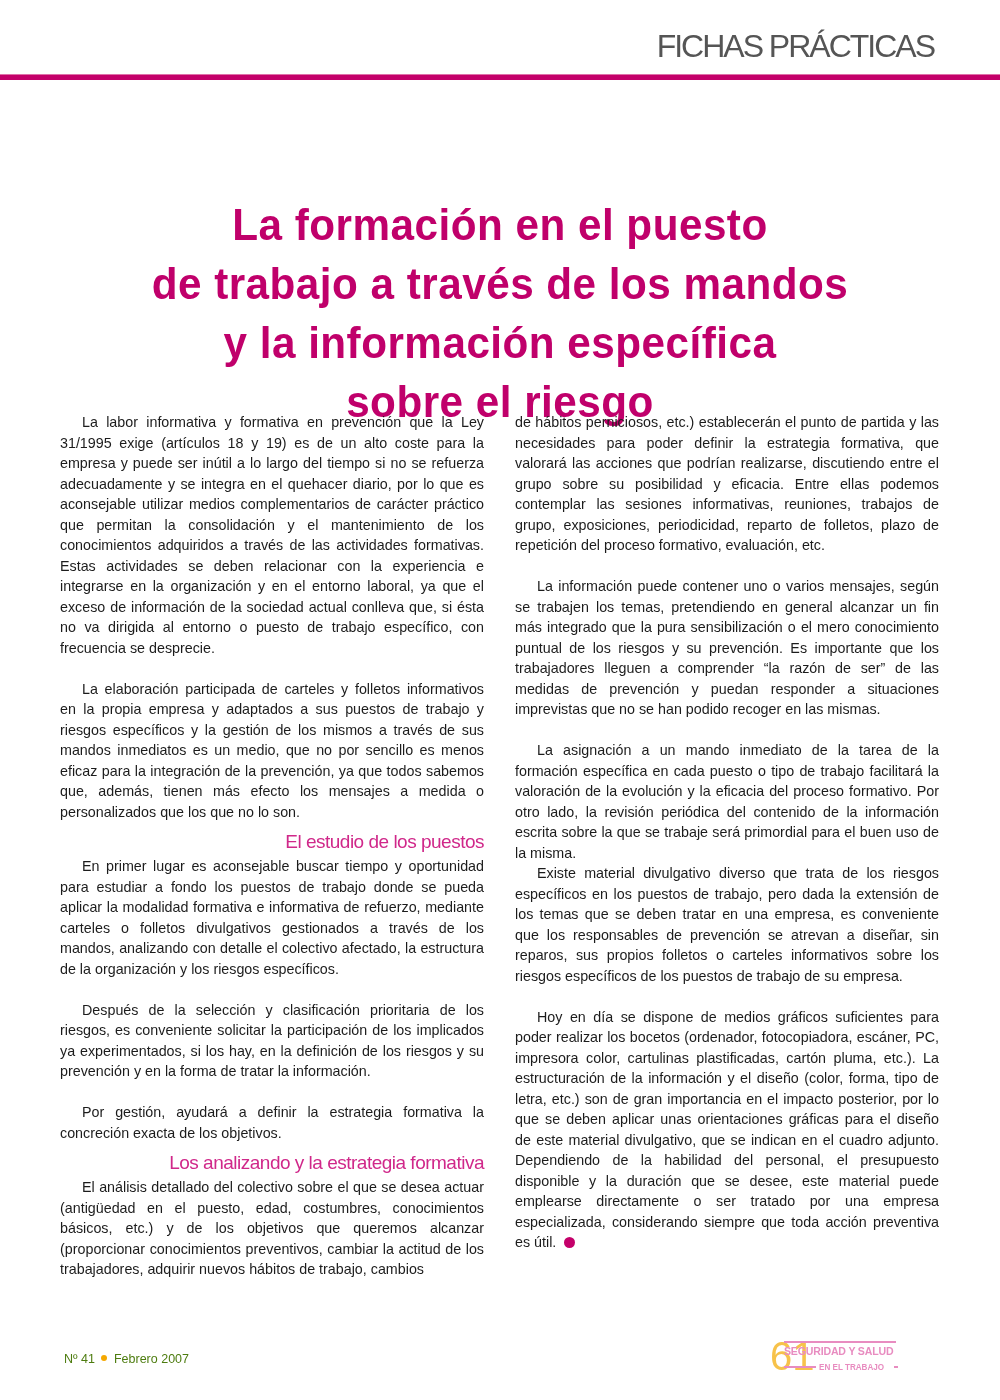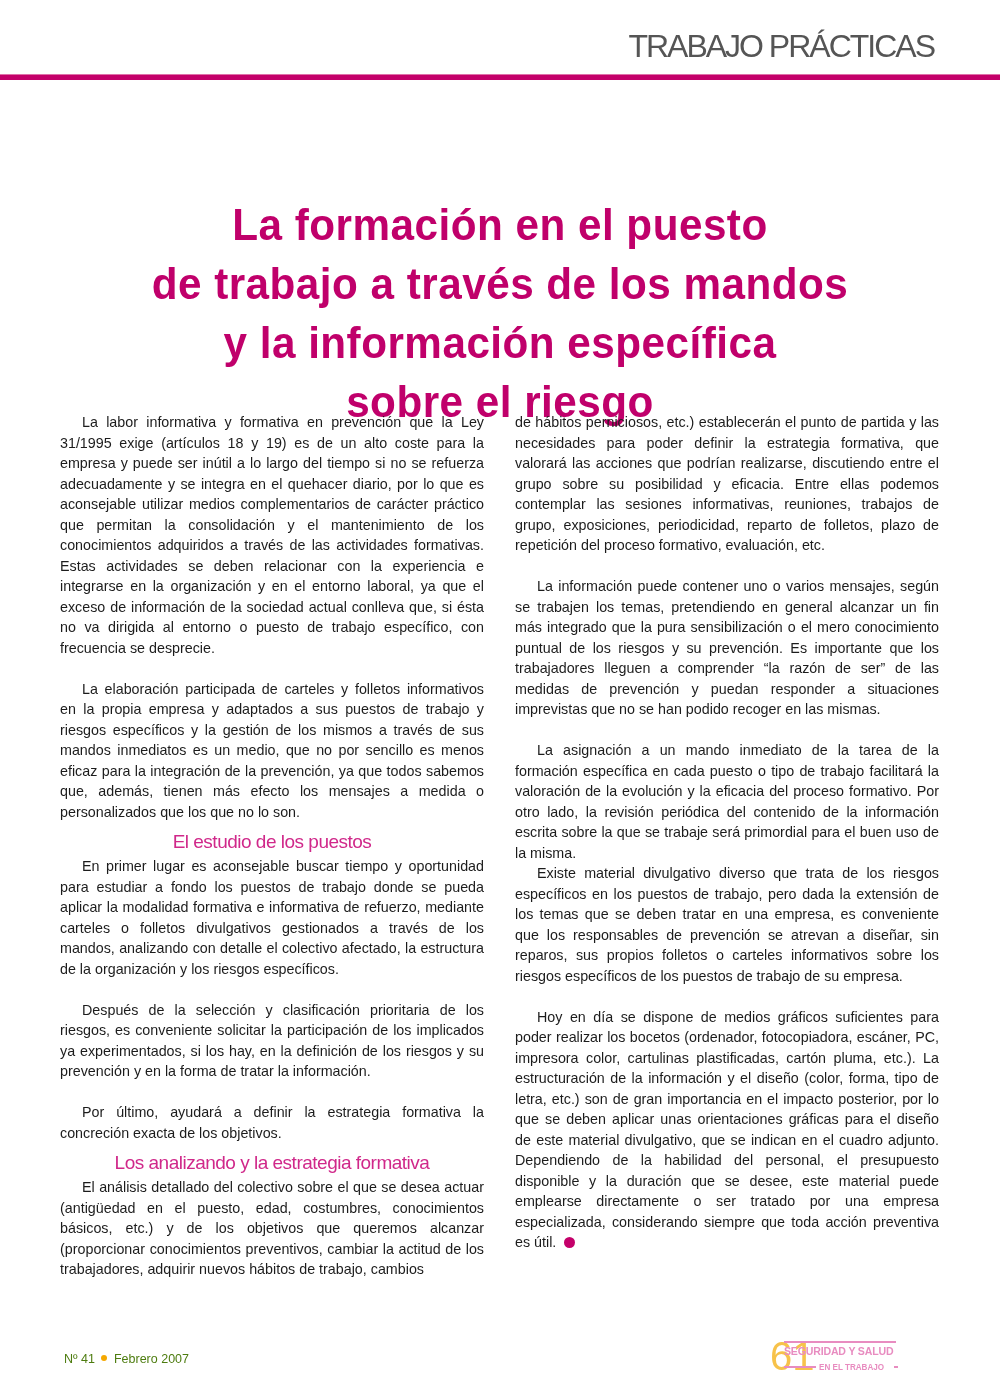--- a/index.html
+++ b/index.html
@@ -65,21 +65,21 @@
       text-indent: 22px;
     }
     .para.gap { margin-top: 20.5px; }
     .para.noindent { text-indent: 0; }
     .subhead {
       margin: 8px 0 2px 0;
       color: #d0288a;
       font-size: 19px;
       line-height: 24px;
       letter-spacing: -0.5px;
-      text-align: center;
+      text-align: right;
     }
     .end-dot {
       display: inline-block;
       width: 11px;
       height: 11px;
       border-radius: 50%;
       background: #c4006a;
       margin-left: 8px;
       vertical-align: -1px;
     }
@@ -152,37 +152,37 @@
     }
     .brand-rule-right {
       width: 5px;
       height: 2px;
       background: #e88cc0;
     }
   </style>
 </head>
 <body>
 
-<div class="section-label">TRABAJO PRÁCTICAS</div>
+<div class="section-label">FICHAS PRÁCTICAS</div>
 <div class="top-rule"></div>
 
 <h1 class="title">
   <span class="title-line">La formación en el puesto</span>
   <span class="title-line">de trabajo a través de los mandos</span>
   <span class="title-line">y la información específica</span>
   <span class="title-line">sobre el riesgo</span>
 </h1>
 
 <div class="col col-left">
   <p class="para">La labor informativa y formativa en prevención que la Ley 31/1995 exige (artículos 18 y 19) es de un alto coste para la empresa y puede ser inútil a lo largo del tiempo si no se refuerza adecuadamente y se integra en el quehacer diario, por lo que es aconsejable utilizar medios complementarios de carácter práctico que permitan la consolidación y el mantenimiento de los conocimientos adquiridos a través de las actividades formativas. Estas actividades se deben relacionar con la experiencia e integrarse en la organización y en el entorno laboral, ya que el exceso de información de la sociedad actual conlleva que, si ésta no va dirigida al entorno o puesto de trabajo específico, con frecuencia se desprecie.</p>
   <p class="para gap">La elaboración participada de carteles y folletos informativos en la propia empresa y adaptados a sus puestos de trabajo y riesgos específicos y la gestión de los mismos a través de sus mandos inmediatos es un medio, que no por sencillo es menos eficaz para la integración de la prevención, ya que todos sabemos que, además, tienen más efecto los mensajes a medida o personalizados que los que no lo son.</p>
   <div class="subhead">El estudio de los puestos</div>
   <p class="para">En primer lugar es aconsejable buscar tiempo y oportunidad para estudiar a fondo los puestos de trabajo donde se pueda aplicar la modalidad formativa e informativa de refuerzo, mediante carteles o folletos divulgativos gestionados a través de los mandos, analizando con detalle el colectivo afectado, la estructura de la organización y los riesgos específicos.</p>
   <p class="para gap">Después de la selección y clasificación prioritaria de los riesgos, es conveniente solicitar la participación de los implicados ya experimentados, si los hay, en la definición de los riesgos y su prevención y en la forma de tratar la información.</p>
-  <p class="para gap">Por último, ayudará a definir la estrategia formativa la concreción exacta de los objetivos.</p>
+  <p class="para gap">Por gestión, ayudará a definir la estrategia formativa la concreción exacta de los objetivos.</p>
   <div class="subhead">Los analizando y la estrategia formativa</div>
   <p class="para">El análisis detallado del colectivo sobre el que se desea actuar (antigüedad en el puesto, edad, costumbres, conocimientos básicos, etc.) y de los objetivos que queremos alcanzar (proporcionar conocimientos preventivos, cambiar la actitud de los trabajadores, adquirir nuevos hábitos de trabajo, cambios</p>
 </div>
 
 <div class="col col-right">
   <p class="para noindent">de hábitos perniciosos, etc.) establecerán el punto de partida y las necesidades para poder definir la estrategia formativa, que valorará las acciones que podrían realizarse, discutiendo entre el grupo sobre su posibilidad y eficacia. Entre ellas podemos contemplar las sesiones informativas, reuniones, trabajos de grupo, exposiciones, periodicidad, reparto de folletos, plazo de repetición del proceso formativo, evaluación, etc.</p>
   <p class="para gap">La información puede contener uno o varios mensajes, según se trabajen los temas, pretendiendo en general alcanzar un fin más integrado que la pura sensibilización o el mero conocimiento puntual de los riesgos y su prevención. Es importante que los trabajadores lleguen a comprender “la razón de ser” de las medidas de prevención y puedan responder a situaciones imprevistas que no se han podido recoger en las mismas.</p>
   <p class="para gap">La asignación a un mando inmediato de la tarea de la formación específica en cada puesto o tipo de trabajo facilitará la valoración de la evolución y la eficacia del proceso formativo. Por otro lado, la revisión periódica del contenido de la información escrita sobre la que se trabaje será primordial para el buen uso de la misma.</p>
   <p class="para">Existe material divulgativo diverso que trata de los riesgos específicos en los puestos de trabajo, pero dada la extensión de los temas que se deben tratar en una empresa, es conveniente que los responsables de prevención se atrevan a diseñar, sin reparos, sus propios folletos o carteles informativos sobre los riesgos específicos de los puestos de trabajo de su empresa.</p>
   <p class="para gap"><span>Hoy en día se dispone de medios gráficos suficientes para poder realizar los bocetos (ordenador, fotocopiadora, escáner, PC, impresora color, cartulinas plastificadas, cartón pluma, etc.). La estructuración de la información y el diseño (color, forma, tipo de letra, etc.) son de gran importancia en el impacto posterior, por lo que se deben aplicar unas orientaciones gráficas para el diseño de este material divulgativo, que se indican en el cuadro adjunto. Dependiendo de la habilidad del personal, el presupuesto disponible y la duración que se desee, este material puede emplearse directamente o ser tratado por una empresa especializada, considerando siempre que toda acción preventiva es útil.</span><span class="end-dot"></span></p>

